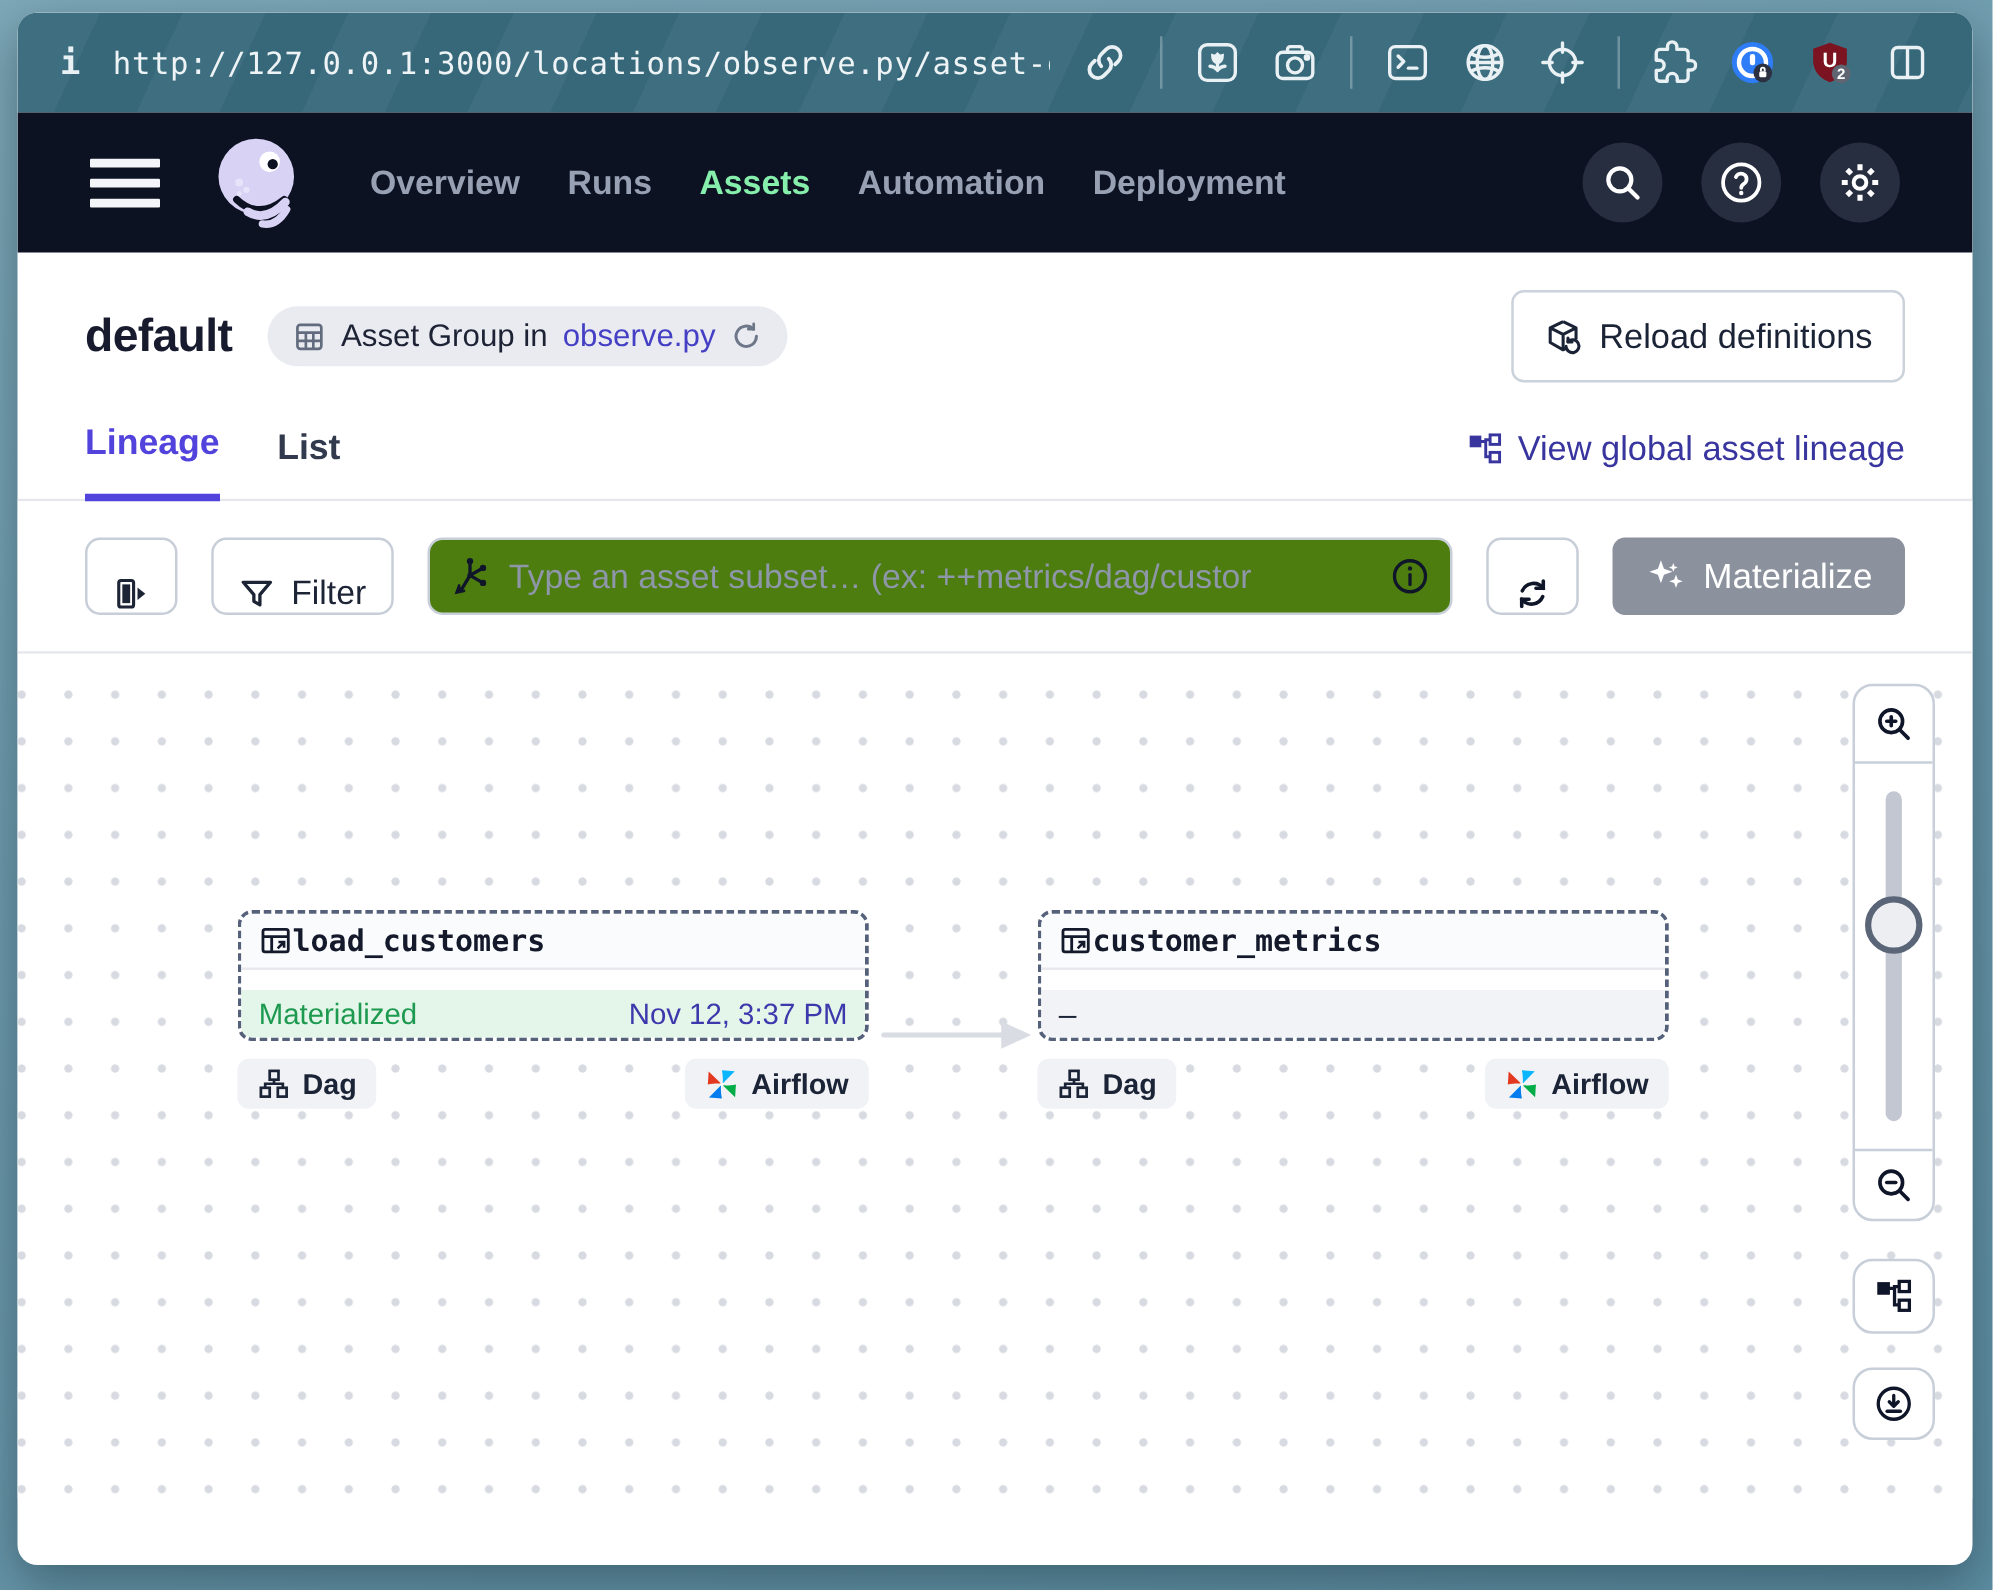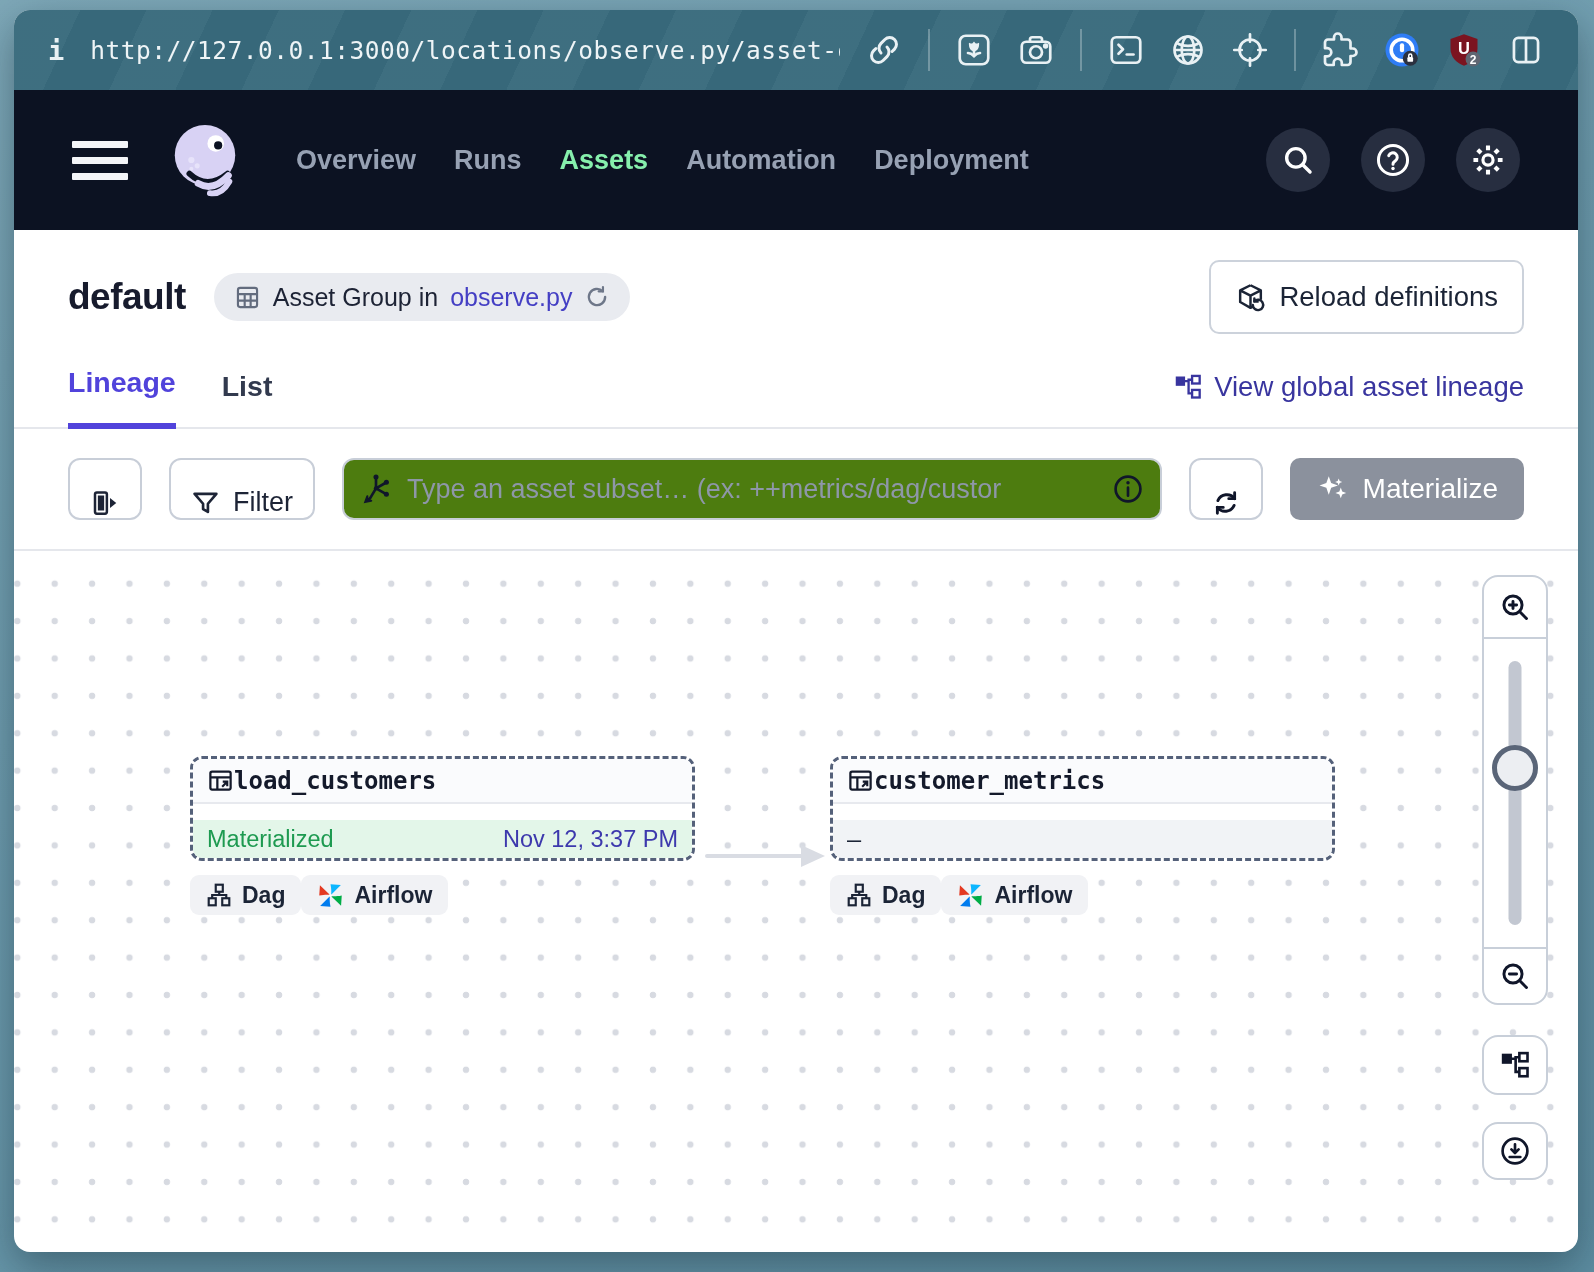--- a/index.html
+++ b/index.html
@@ -26,21 +26,21 @@
   .url-text {
     font-family:"DejaVu Sans Mono",monospace; font-size:24.5px; letter-spacing:.5px;
     white-space:nowrap; width:760px; overflow:hidden; color:#eef4f6;
   }
   .chrome-sep { width:2px; height:42px; background:rgba(255,255,255,.28); }
   .chrome-ic { width:36px; height:36px; flex:0 0 auto; display:flex; align-items:center; justify-content:center; }
   .chrome-ic svg { display:block; }
 
   
   .navbar {
-    height:140px; background:#0c1222; display:flex; align-items:center;
+    height:112px; background:#0c1222; display:flex; align-items:center;
     padding:0 58px; gap:0;
   }
   .hamburger { width:58px; display:flex; flex-direction:column; gap:9px; cursor:pointer; }
   .hamburger span { display:block; width:56px; height:7px; background:#f4f5f8; border-radius:1px; }
   .logo { margin-left:36px; width:78px; height:82px; }
   .nav-items { display:flex; gap:38px; margin-left:52px; }
   .nav-item { font-size:27px; font-weight:700; color:#97a1b3; cursor:pointer; }
   .nav-item.active { color:#86efac; }
   .nav-right { margin-left:auto; display:flex; gap:31px; }
   .nav-circle {
@@ -109,21 +109,21 @@
     display:flex; align-items:center; gap:0; padding:0 14px;
   }
   .node-name { font-family:"DejaVu Sans Mono",monospace; font-size:24px; font-weight:600; color:#141a2b; }
   .node-spacer { height:16px; background:#fff; }
   .node-status { height:39px; display:flex; align-items:center; justify-content:space-between; padding:0 14px; font-size:23.5px; }
   .node-status.ok { background:#e3f6e9; }
   .node-status.none { background:#f1f3f6; }
   .status-label { color:#1d9a50; }
   .status-label.dash { color:#1b2436; font-family:"DejaVu Sans Mono",monospace; }
   .status-time { color:#3d39ad; }
-  .badge-row { position:absolute; width:505px; display:flex; justify-content:flex-start; gap:0; }
+  .badge-row { position:absolute; width:505px; display:flex; justify-content:space-between; gap:0; }
   .tag-badge {
     height:40px; background:#f1f2f5; border-radius:9px; display:flex; align-items:center;
     gap:10px; padding:0 16px; font-size:23px; font-weight:700; color:#1b2436; cursor:pointer;
   }
   .edge { position:absolute; }
 
   
   .zoom-group {
     position:absolute; width:66px; height:430px; top:24px; right:30px;
     border:2px solid #c8cfd9; border-radius:16px; background:#fff;

